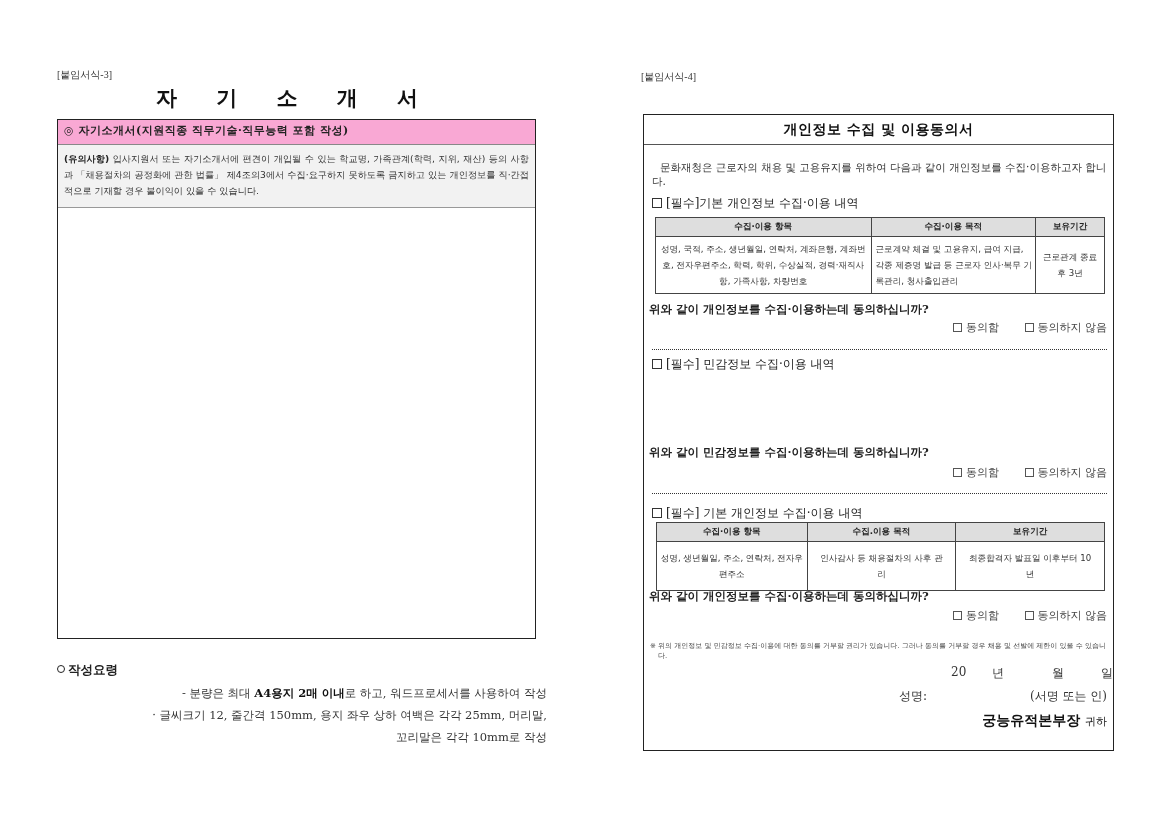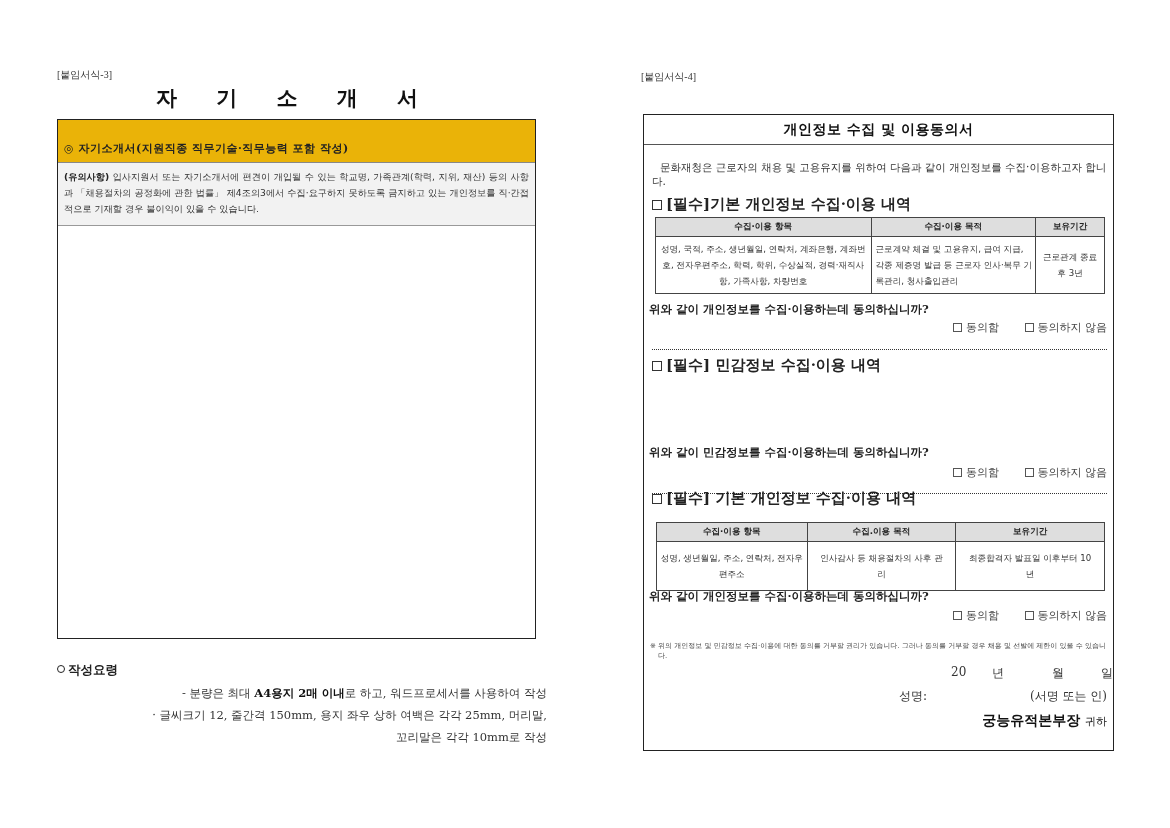--- a/index.html
+++ b/index.html
@@ -9,41 +9,41 @@
   .abs { position: absolute; }
 
   
   .form-tag { font-size: 10px; color: #333; font-family: "Liberation Serif", "DejaVu Serif", serif; }
   #left-tag { left: 57px; top: 68px; }
   #right-tag { left: 641px; top: 70px; }
 
   #left-title { left: 150px; top: 84px; width: 290px; text-align: center; font-size: 21px; font-weight: bold; letter-spacing: 16px; color: #111; }
 
   #intro-box { left: 57px; top: 119px; width: 479px; height: 520px; border: 1.5px solid #222; }
-  #intro-head { height: 25px; background: #eab308; border-bottom: 1px solid #888; font-size: 11px; font-weight: bold; padding: 21px 6px; color: #222; letter-spacing: 0.5px; }
+  #intro-head { height: 25px; background: #f9a8d4; border-bottom: 1px solid #888; font-size: 11px; font-weight: bold; padding: 3px 6px; color: #222; letter-spacing: 0.5px; }
   #intro-notice { background: #f2f2f2; border-bottom: 1px solid #999; padding: 6px 6px 6px 6px; font-family: "DejaVu Sans", "Liberation Sans", sans-serif; font-size: 9.2px; line-height: 16px; color: #333; text-align: justify; height: 63px; }
   #intro-notice b { color: #222; font-weight: bold; }
   #intro-body { height: 428px; }
 
   #guide { left: 57px; top: 662px; width: 490px; }
   #guide-title { font-size: 12.5px; font-weight: bold; color: #222; }
   #guide-title .circle { display: inline-block; width: 8px; height: 8px; border: 1.5px solid #222; border-radius: 50%; margin-right: 3px; vertical-align: 1px; }
   .guide-line { font-size: 11.5px; color: #333; line-height: 22px; text-align: right; }
   #guide-line-1 { margin-left: 18px; margin-top: 3px; }
   #guide-line-2 { margin-left: 27px; }
   #guide-line-3 { margin-left: 38px; }
   .guide-line b { color: #111; }
 
   
   #consent-box { left: 643px; top: 114px; width: 471px; height: 637px; border: 1.5px solid #222; }
   #consent-title { height: 30px; border-bottom: 1px solid #555; text-align: center; font-family: "DejaVu Sans", "Liberation Sans", sans-serif; font-weight: bold; font-size: 14px; line-height: 29px; color: #111; letter-spacing: 0.5px; }
 
   .c-abs { position: absolute; }
   .intro-text { left: 8px; top: 45px; width: 455px; font-size: 10.5px; line-height: 14px; color: #333; text-indent: 8px; }
-  .sec-title { font-size: 15px; font-weight: bold; color: #222; }
+  .sec-title { font-size: 12px; font-weight: normal; color: #222; }
   .box-char { display: inline-block; width: 10px; height: 10px; border: 1px solid #333; vertical-align: -1px; margin-right: 4px; }
   .box-small { display: inline-block; width: 9px; height: 9px; border: 1px solid #555; vertical-align: -1px; margin-right: 4px; }
 
   table.ct { position: absolute; border-collapse: collapse; font-family: "DejaVu Sans", "Liberation Sans", sans-serif; font-size: 8.6px; color: #333; }
   table.ct th { background: #dedede; font-weight: bold; height: 19px; border: 1px solid #444; text-align: center; color: #222; }
   table.ct td { border: 1px solid #444; text-align: center; line-height: 16px; padding: 2px 2px; }
 
   .question { font-size: 11.5px; font-weight: bold; color: #222; }
   .answers { font-size: 11px; color: #444; text-align: right; }
   .answers span.opt { margin-left: 22px; }
@@ -104,21 +104,21 @@
   <div class="c-abs dots" style="left:8px; top:234px; width:455px;"></div>
 
   <div class="c-abs sec-title" style="left:8px; top:241px;"><span class="box-char"></span><span>[필수] 민감정보 수집·이용 내역</span></div>
   <div class="c-abs question" style="left:5px; top:330px;">위와 같이 민감정보를 수집·이용하는데 동의하십니까?</div>
   <div class="c-abs answers" style="right:6px; top:350px;">
     <span class="opt"><span class="box-small"></span><span>동의함</span></span>
     <span class="opt"><span class="box-small"></span><span>동의하지 않음</span></span>
   </div>
   <div class="c-abs dots" style="left:8px; top:378px; width:455px;"></div>
 
-  <div class="c-abs sec-title" style="left:8px; top:374px;"><span class="box-char"></span><span>[필수] 기본 개인정보 수집·이용 내역</span></div>
+  <div class="c-abs sec-title" style="left:8px; top:390px;"><span class="box-char"></span><span>[필수] 기본 개인정보 수집·이용 내역</span></div>
   <table class="ct" style="left:12px; top:407px; width:449px;">
     <tbody>
         <tr>
       <th style="width:151px;">수집·이용 항목</th>
       <th style="width:149px;">수집.이용 목적</th>
       <th style="width:149px;">보유기간</th>
     </tr>
     <tr>
       <td style="height:40px; padding:2px 3px;">성명, 생년월일, 주소, 연락처, 전자우편주소</td>
       <td style="padding:8px 10px;">인사감사 등 채용절차의 사후 관리</td>

